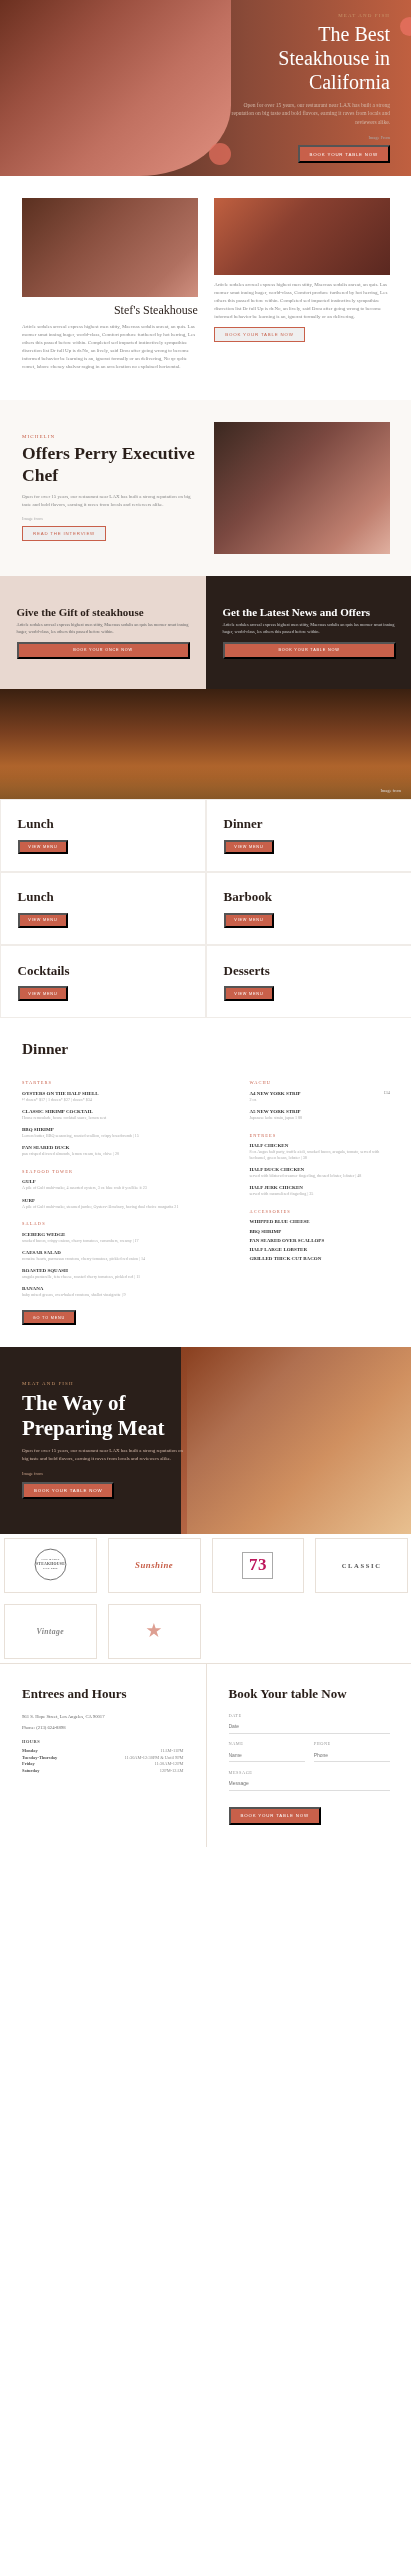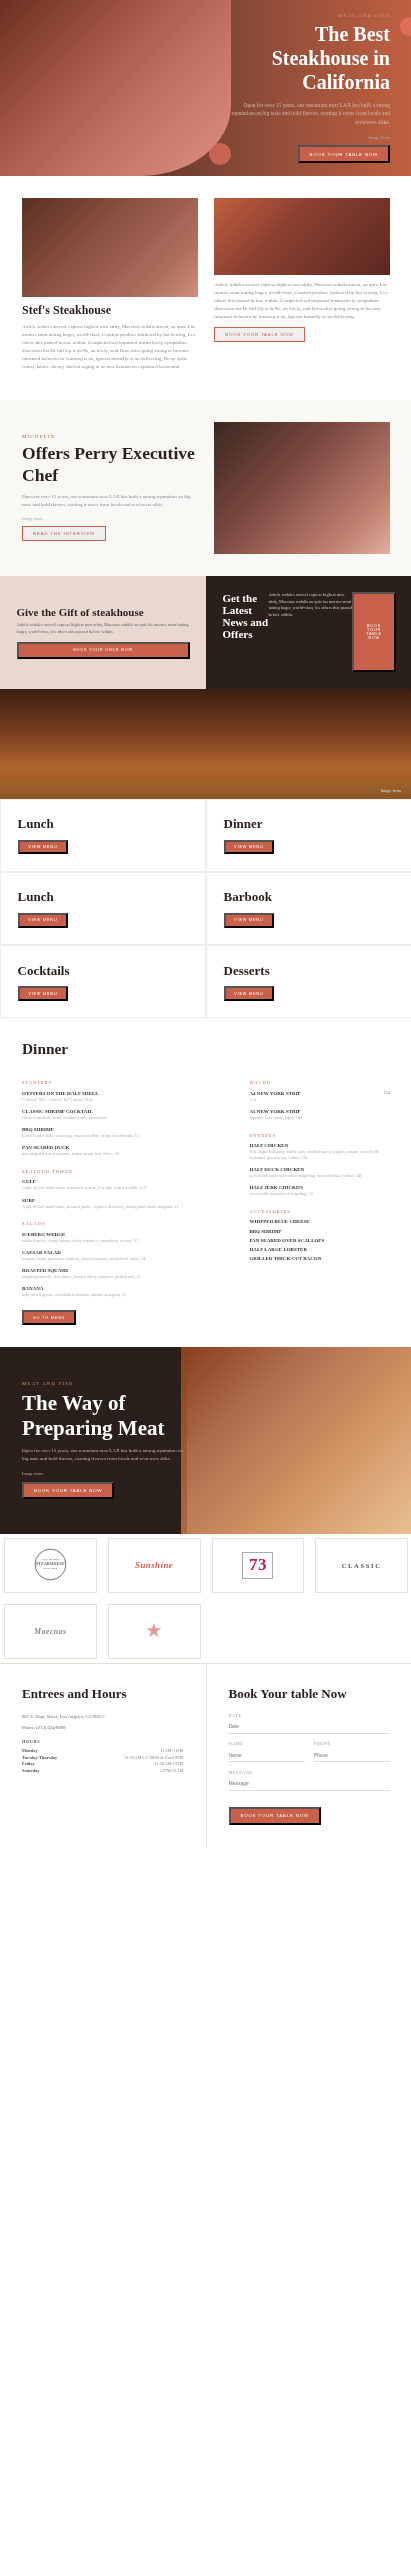--- a/index.html
+++ b/index.html
@@ -39,21 +39,21 @@
       letter-spacing: 1.1px;
       color: #c8956a;
       text-transform: uppercase;
       margin-bottom: 4.4px;
     }
     .hero-title {
       font-size: 20px;
       color: #fff;
       line-height: 1.2;
       margin-bottom: 6.6px;
-      font-weight: bold;
+      font-weight: normal;
     }
     .hero-desc {
       font-size: 5.5px;
       color: #d4b8a8;
       line-height: 1.5;
       margin-bottom: 8.8px;
     }
     .btn-primary {
       display: inline-block;
       background: #c8604a;
@@ -80,23 +80,24 @@
     .stef-section {
       display: flex;
       padding: 22px;
       gap: 16.5px;
       background: #fff;
     }
     .stef-left { flex: 1; }
     .stef-right { flex: 1; }
     .section-title-large {
       font-size: 12px;
-      font-weight: bold;
+      font-weight: normal;
       color: #2a1f1a;
       margin-bottom: 5.5px;
+      text-align: right;
     }
     .section-text {
       font-size: 5px;
       color: #888;
       line-height: 1.6;
       margin-bottom: 6.6px;
     }
     .stef-img {
       width: 100%;
       height: 99px;
@@ -151,20 +152,21 @@
       padding: 16.5px;
       display: flex;
       flex-direction: column;
       justify-content: center;
     }
     .news-col {
       flex: 1;
       background: #2a1f1a;
       padding: 16.5px;
       display: flex;
+      flex-direction: column;
       justify-content: center;
     }
     .col-title {
       font-size: 11px;
       font-weight: bold;
       color: #2a1f1a;
       margin-bottom: 4.4px;
     }
     .col-title-light {
       font-size: 11px;
@@ -677,21 +679,21 @@
     </div>
 
     <div class="partner-cell">
       <div class="partner-logo">
         <div style="font-size:6.6px; letter-spacing:1.6px; color:#555;">CLASSIC</div>
       </div>
     </div>
 
     <div class="partner-cell">
       <div class="partner-logo">
-        <div style="font-size:7.7px; font-style:italic; color:#888; font-family:Georgia;">Maecnas</div>
+        <div style="font-size:7.7px; font-style:italic; color:#888; font-family:Georgia;">Vintage</div>
       </div>
     </div>
 
     <div class="partner-cell">
       <div class="partner-logo">
         <div style="font-size:16.5px; color:#c8604a; opacity:0.6;">★</div>
       </div>
     </div>
   </div>
 </section>

